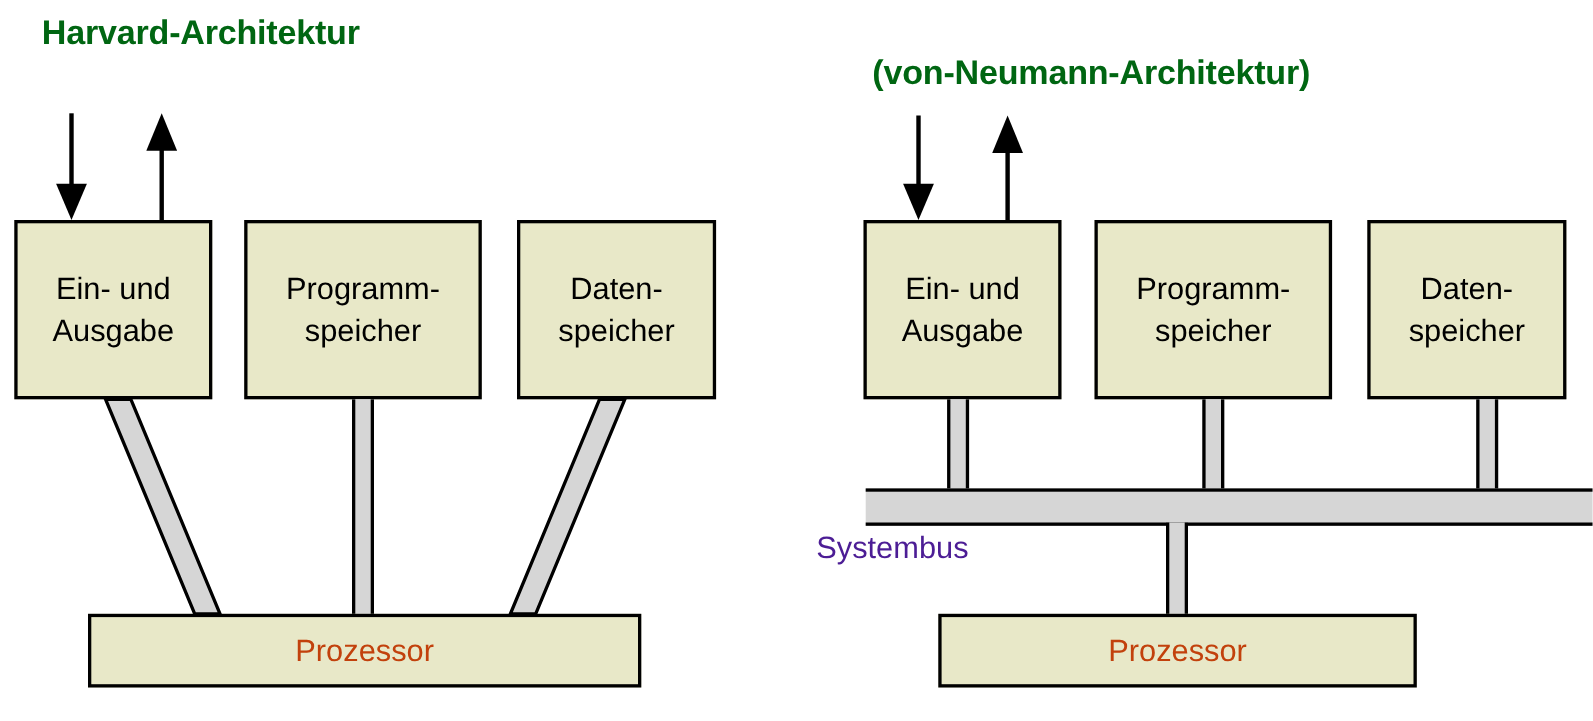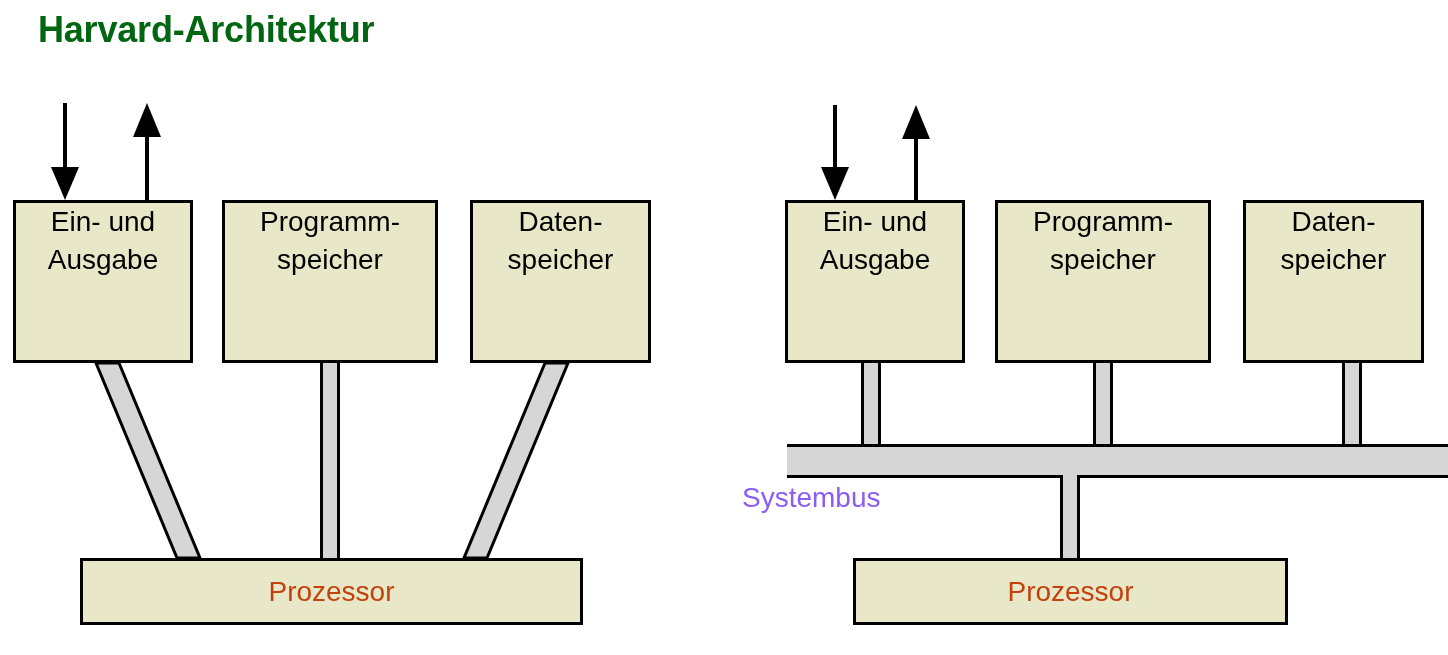--- a/index.html
+++ b/index.html
@@ -14,34 +14,35 @@
     position: relative;
     width: 1448px;
     height: 655px;
     background: #ffffff;
     overflow: hidden;
   }
   .diagram-title {
     position: absolute;
     color: #006612;
     font-weight: bold;
-    font-size: 36px;
+    font-size: 31px;
     line-height: 36px;
     letter-spacing: -0.2px;
     white-space: pre;
     font-family: "Liberation Sans", sans-serif;
   }
   .node-box {
     position: absolute;
     background: #e8e8c8;
     border: 3px solid #000000;
     box-sizing: border-box;
     display: flex;
     flex-direction: column;
     align-items: center;
+    justify-content: center;
     font-size: 28px;
     line-height: 38px;
     color: #000000;
     text-align: center;
     font-family: "Liberation Sans", sans-serif;
   }
   .node-box .line {
     display: block;
     white-space: pre;
   }
@@ -60,21 +61,21 @@
   .bus-bar {
     position: absolute;
     background: #d6d6d6;
     border-top: 3px solid #000000;
     border-bottom: 3px solid #000000;
     box-sizing: border-box;
   }
   .bus-label {
     position: absolute;
     font-size: 28px;
-    color: #8b5cf6;
+    color: #4c1d95;
     white-space: pre;
     font-family: "Liberation Sans", sans-serif;
   }
   .vbus {
     position: absolute;
     background: #d6d6d6;
     border-left: 3px solid #000000;
     border-right: 3px solid #000000;
     box-sizing: border-box;
   }
@@ -108,20 +109,21 @@
     <span class="line">Daten-</span>
     <span class="line">speicher</span>
   </div>
 
   <div class="vbus" style="left:320px; top:363px; width:20px; height:197px;"></div>
 
   <div class="proc-box" style="left:80px; top:558px; width:503px; height:67px;">
     <span>Prozessor</span>
   </div>
 
+  <div class="diagram-title" style="left:793px; top:48px;">(von-Neumann-Architektur)</div>
 
   <div class="node-box" style="left:785px; top:200px; width:180px; height:163px;">
     <span class="line">Ein- und</span>
     <span class="line">Ausgabe</span>
   </div>
 
   <div class="node-box" style="left:995px; top:200px; width:216px; height:163px;">
     <span class="line">Programm-</span>
     <span class="line">speicher</span>
   </div>

